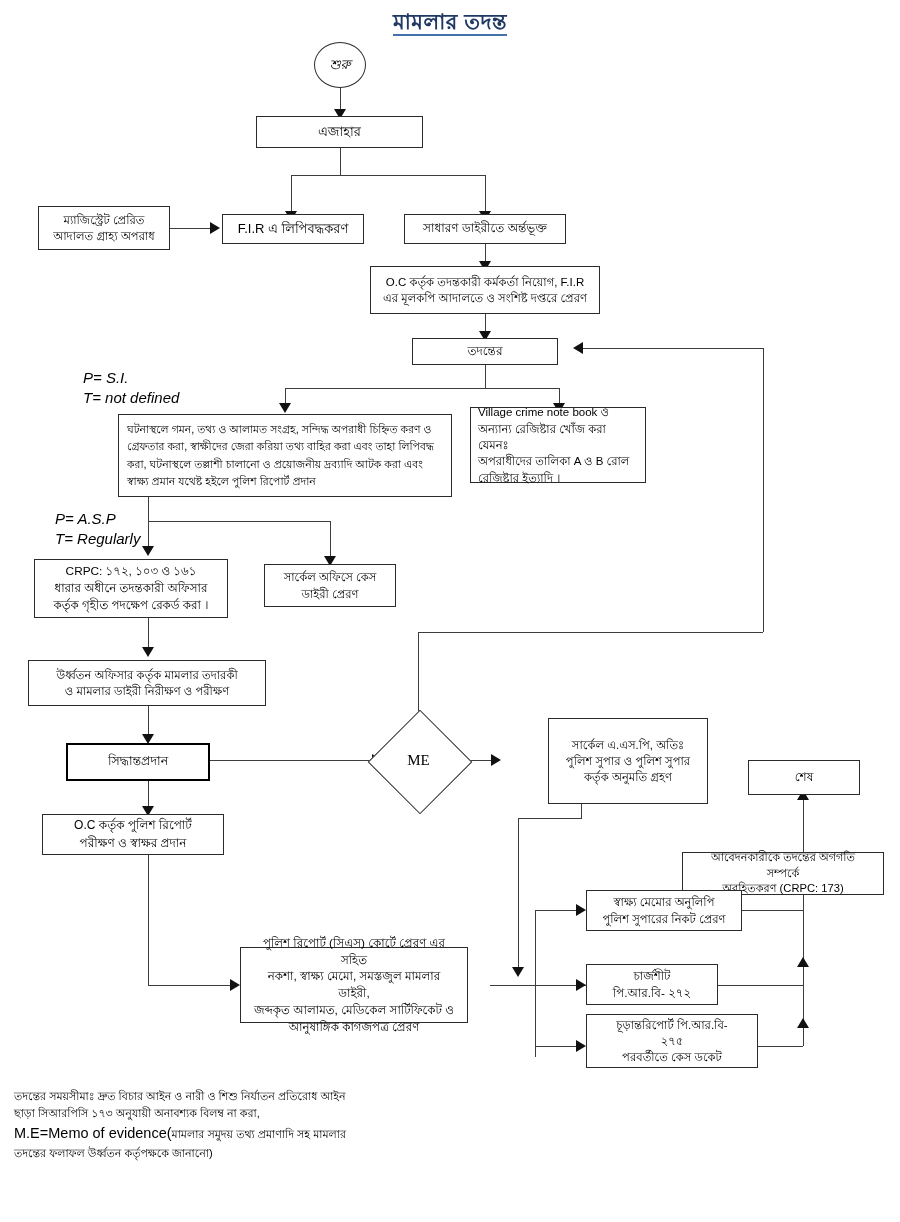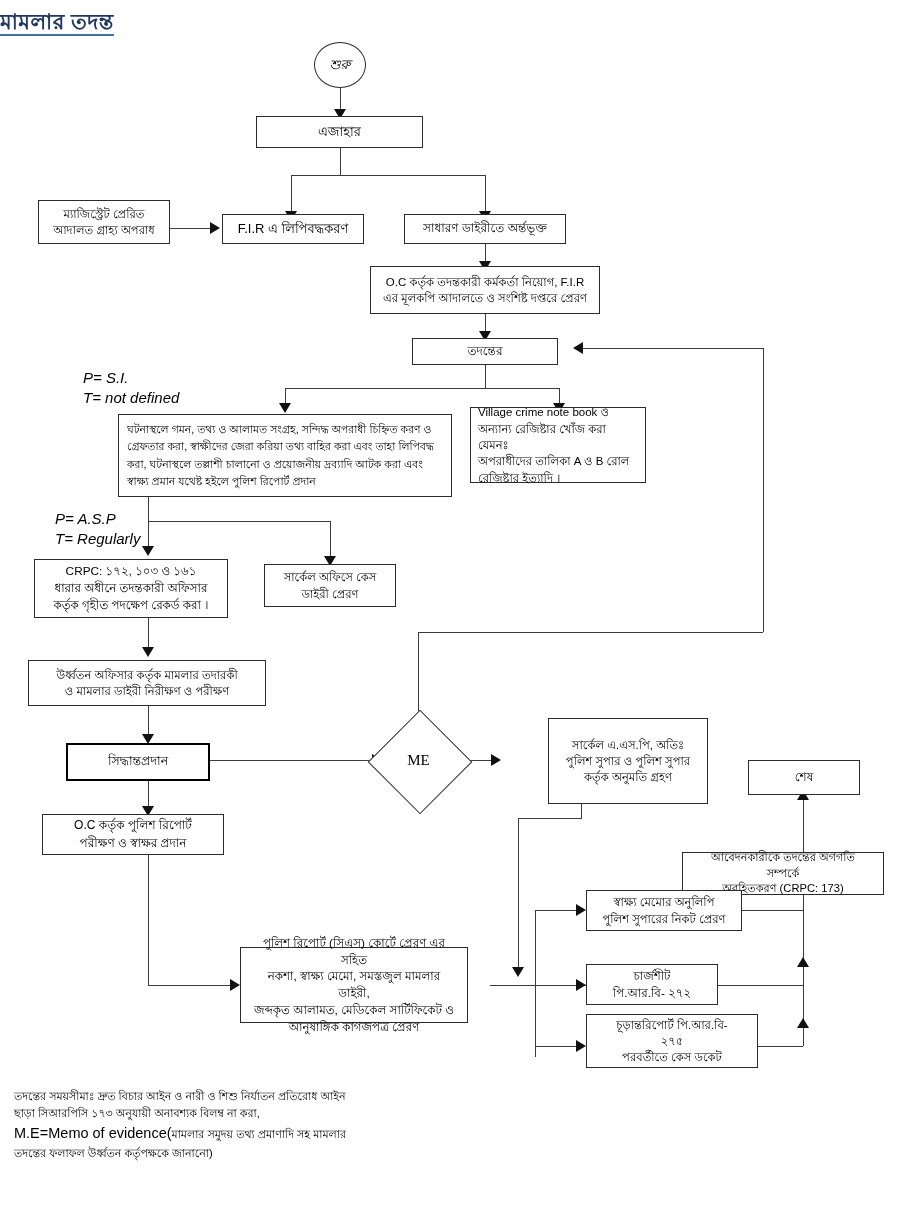--- a/index.html
+++ b/index.html
@@ -13,21 +13,21 @@
     width:900px;
     height:1222px;
     overflow:hidden;
     background:#fff;
   }
   
   .title{
     position:absolute;
     left:0; top:6px;
     width:900px;
-    text-align:left;
+    text-align:center;
     font-size:21px;
     font-weight:bold;
     color:#1F3864;
     letter-spacing:.5px;
   }
   .title span{
     border-bottom:2px solid #4472a8;
     padding-bottom:1px;
   }
   
@@ -198,21 +198,21 @@
   <div class="arrow au" style="left:797px;top:862px;"></div>
 
   <div class="circle" style="left:314px;top:42px;width:52px;height:46px;font-style:italic;">
     <span>শুরু</span>
   </div>
 
   <div class="node lg" style="left:256px;top:116px;width:167px;height:32px;">
     <span>এজাহার</span>
   </div>
 
-  <div class="node" style="left:38px;top:200px;width:132px;height:44px;white-space:pre-line;font-size:11.5px;">
+  <div class="node" style="left:38px;top:206px;width:132px;height:44px;white-space:pre-line;font-size:11.5px;">
     <span>ম্যাজিস্ট্রেট প্রেরিত
 আদালত গ্রাহ্য অপরাধ</span>
   </div>
 
   <div class="node" style="left:222px;top:214px;width:142px;height:30px;font-size:13px;">
     <span>F.I.R এ লিপিবদ্ধকরণ</span>
   </div>
 
   <div class="node" style="left:404px;top:214px;width:162px;height:30px;font-size:12px;">
     <span>সাধারণ ডাইরীতে অর্ন্তভূক্ত</span>

